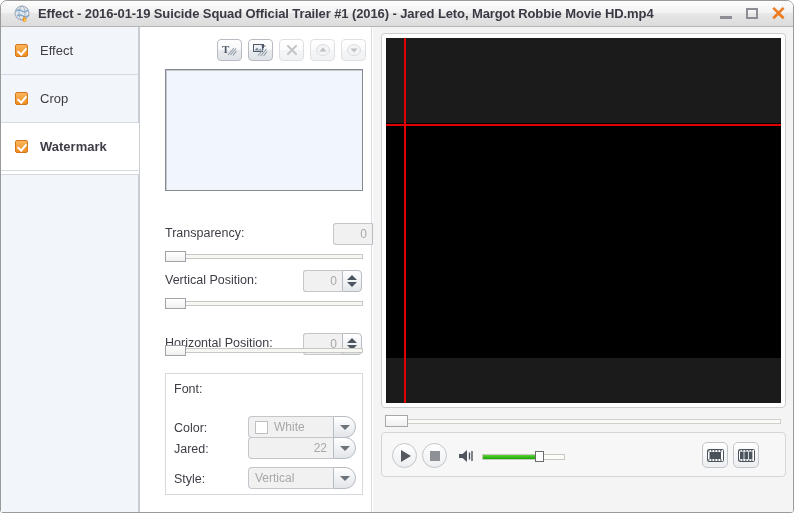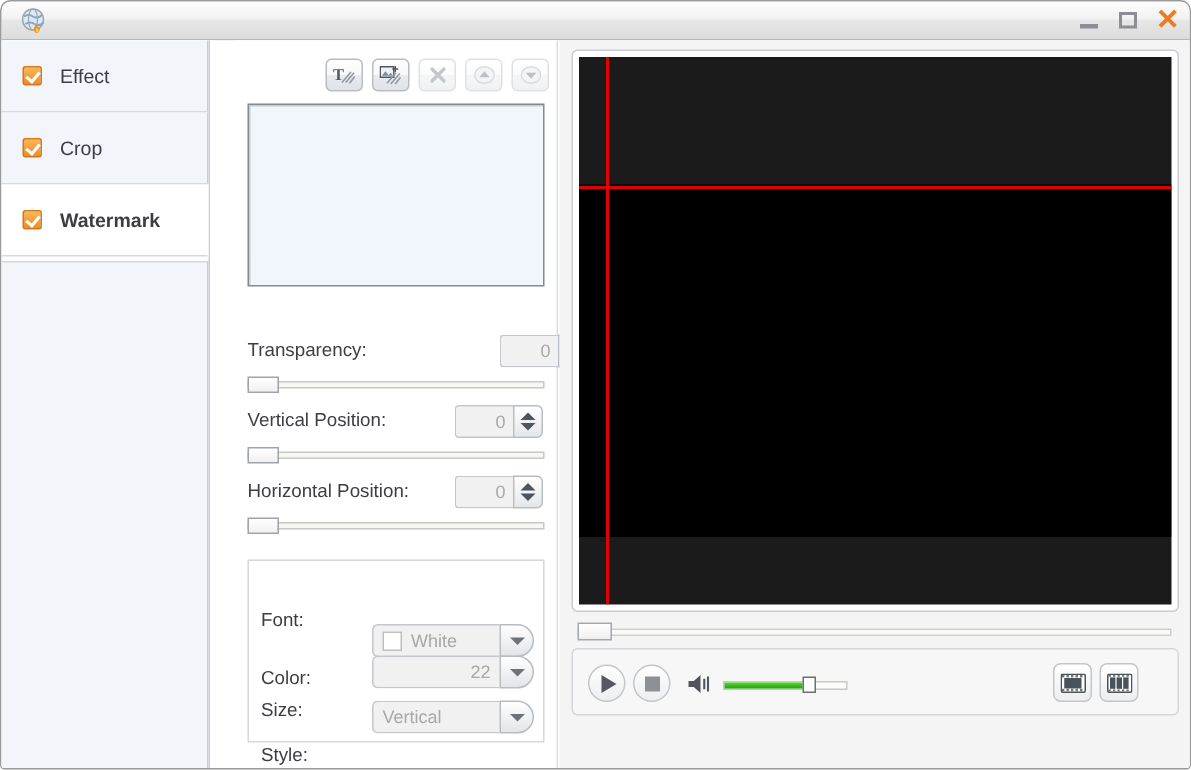--- a/index.html
+++ b/index.html
@@ -284,21 +284,20 @@
   }
   .fb-row {
     position: absolute;
     left: 0; width: 196px; height: 30px;
   }
   .fb-label {
     position: absolute;
     left: 8px; top: 6px;
     font-size: 12.5px;
     color: #3d3d46;
-    margin-top: 24px;
   }
   .combo {
     position: absolute;
     right: 6px; top: 1px;
     width: 108px; height: 22px;
     display: flex;
     cursor: default;
   }
   .combo-txt {
     flex: 1;
@@ -497,20 +496,21 @@
     <div class="app-icon">
       <svg width="18" height="18" viewBox="0 0 18 18">
         <circle cx="8" cy="8" r="7" fill="#dfe7ef" stroke="#9aa7b4" stroke-width="1"></circle>
         <path d="M2 6 Q5 4 8 6 T14 5" stroke="#7fa8cc" stroke-width="1.4" fill="none"></path>
         <path d="M3 11 Q6 9 9 11 T15 10" stroke="#7fa8cc" stroke-width="1.4" fill="none"></path>
         <ellipse cx="8" cy="8" rx="3" ry="7" stroke="#9aa7b4" stroke-width="0.8" fill="none"></ellipse>
         <path d="M10 17 C7.5 15 9 12.5 10.5 11 C10.2 13 12 12.6 12.4 14.2 C12.8 15.8 11.6 17 10 17 Z" fill="#f08a1e"></path>
         <path d="M10.4 16.4 C9.2 15.4 10 13.9 10.8 13.1 C10.8 14.3 11.8 14.2 11.9 15.1 C12 16 11.3 16.6 10.4 16.4 Z" fill="#fbd24a"></path>
       </svg>
     </div>
+    <div class="title-text">Effect - 2016-01-19 Suicide Squad Official Trailer #1 (2016) - Jared Leto, Margot Robbie Movie HD.mp4</div>
     <div class="win-btns">
       <div class="win-btn win-min"></div>
       <div class="win-btn win-max"></div>
       <div class="win-btn win-close">✕</div>
     </div>
   </div>
 
   <div class="body-area">
 
     <div class="sidebar">
@@ -590,21 +590,21 @@
             <div class="tri-up"></div>
             <div class="tri-dn"></div>
           </div>
         </div>
       </div>
       <div class="slider" style="top:271px;">
         <div class="slider-track"></div>
         <div class="slider-thumb"></div>
       </div>
 
-      <div class="field-row" style="top:290px;">
+      <div class="field-row" style="top:306px;">
         <div class="field-label">Horizontal Position:</div>
         <div class="spin">
           <div class="spin-txt">0</div>
           <div class="spin-arrows">
             <div class="tri-up"></div>
             <div class="tri-dn"></div>
           </div>
         </div>
       </div>
       <div class="slider" style="top:318px;">
@@ -622,21 +622,21 @@
             <div class="combo-txt" style="justify-content:flex-start;">
               <span class="color-sw"></span>
               <span>White</span>
             </div>
             <div class="combo-arrow">
                 <div class="tri-dn"></div>
               </div>
           </div>
         </div>
         <div class="fb-row" style="top:62px;">
-          <div class="fb-label">Size:</div>
+          <div class="fb-label">Jared:</div>
           <div class="combo">
             <div class="combo-txt rightal">22</div>
             <div class="combo-arrow">
                 <div class="tri-dn"></div>
               </div>
           </div>
         </div>
         <div class="fb-row" style="top:92px;">
           <div class="fb-label">Style:</div>
           <div class="combo">

